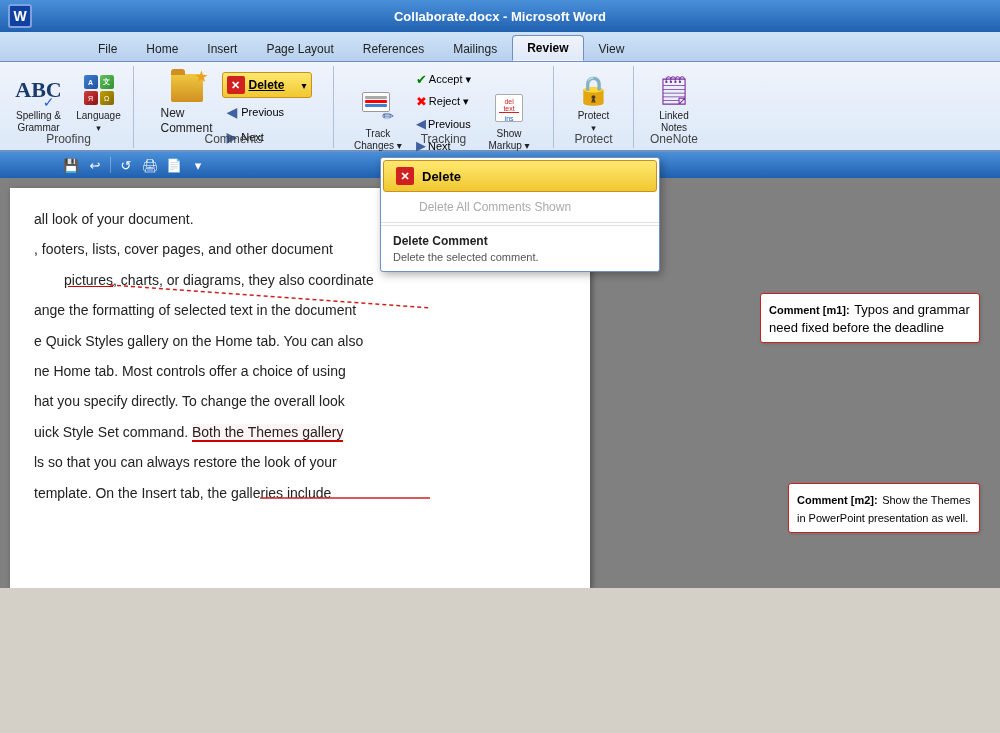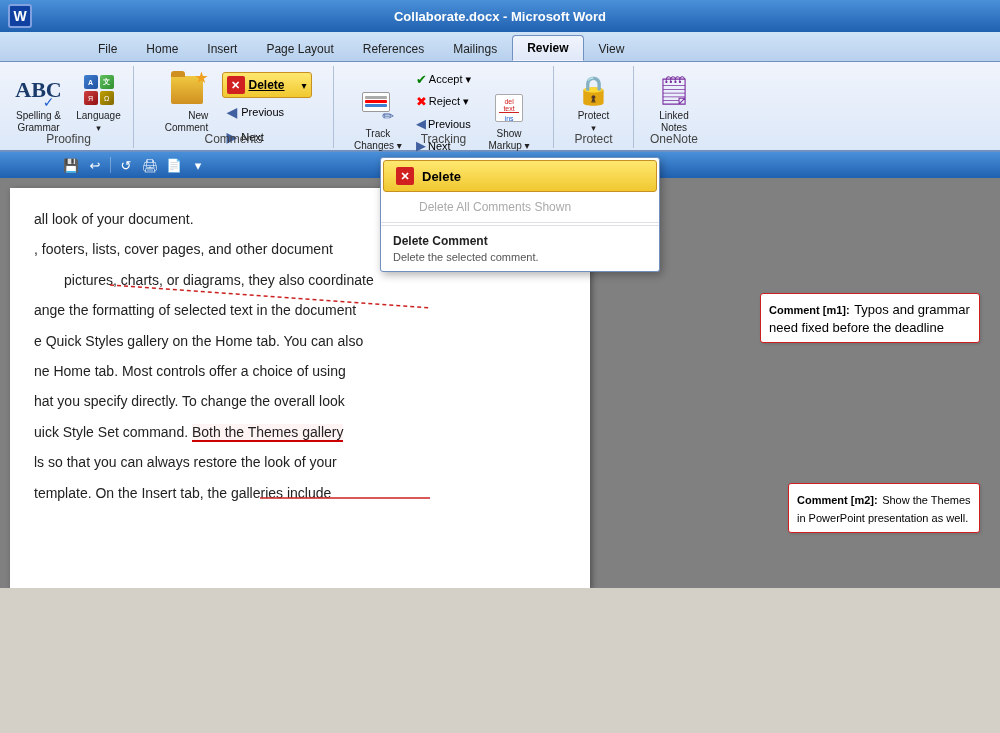--- a/index.html
+++ b/index.html
@@ -214,20 +214,21 @@
     }
     .doc-text {
       font-size: 14px;
       color: #222;
       line-height: 1.6;
     }
     .doc-text p {
       margin-bottom: 8px;
     }
     .highlighted-text {
+      text-decoration: underline;
       text-decoration-color: #cc0000;
       color: #222;
       padding-left: 30px;
     }
     .comment-highlighted {
       border-bottom: 2px solid #cc0000;
       background: rgba(255,200,200,0.2);
     }
     .doc-wrapper {
       display: flex;
@@ -303,21 +304,21 @@
   <div class="ribbon-group" style="min-width:200px; position:relative;">
     <div class="ribbon-group-content" style="gap:4px; align-items:flex-start;">
 
       <div class="ribbon-big-btn" style="width:62px;">
         <div class="icon-area" style="position:relative;">
           <div style="width:32px;height:28px;background:linear-gradient(to bottom,#f0c840,#d09020);border-radius:2px 4px 2px 2px;position:relative;">
             <div style="position:absolute;top:-5px;left:0;width:14px;height:6px;background:#d09020;border-radius:3px 3px 0 0;"></div>
           </div>
           <span style="position:absolute;top:-4px;right:-4px;color:#f0a020;font-size:16px;">★</span>
         </div>
-        <span style="font-size:10px;text-align:right;line-height:1.2;">New<br>Comment</span>
+        <span style="font-size:12px;text-align:left;line-height:1.2;">New<br>Comment</span>
       </div>
 
       <div style="display:flex;flex-direction:column;gap:3px;padding-top:2px;">
 
         <div style="display:flex;align-items:center;background:linear-gradient(to bottom,#ffe870,#f0c830);border:1px solid #c89020;border-radius:3px;padding:2px 4px;cursor:pointer;min-width:90px;height:26px;gap:4px;">
           <div style="width:18px;height:18px;background:#d02020;border-radius:2px;display:flex;align-items:center;justify-content:center;color:white;font-size:11px;font-weight:bold;">✕</div>
           <span style="font-size:12px;font-weight:bold;text-decoration:underline;">Delete</span>
           <span style="font-size:10px;margin-left:auto;">▾</span>
         </div>
 

